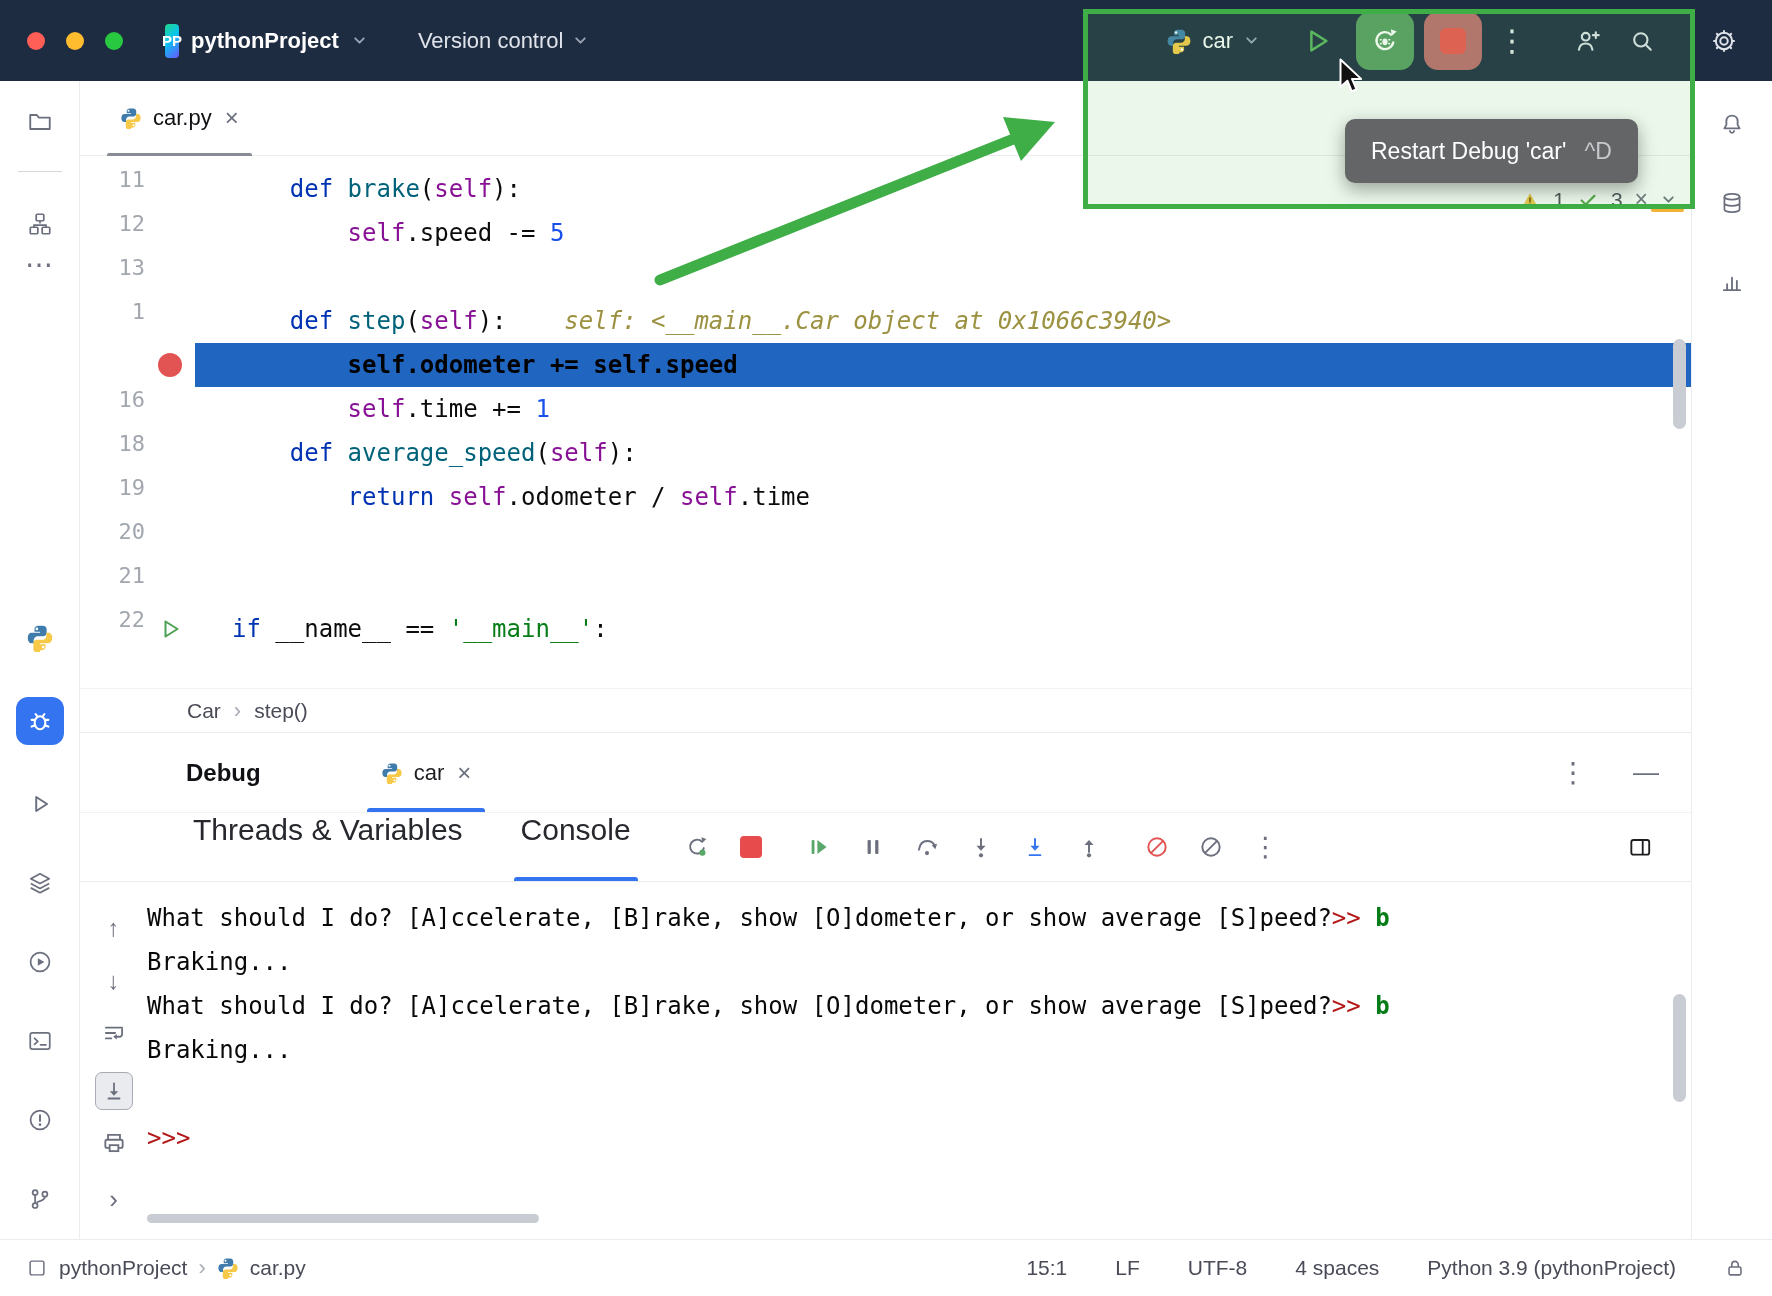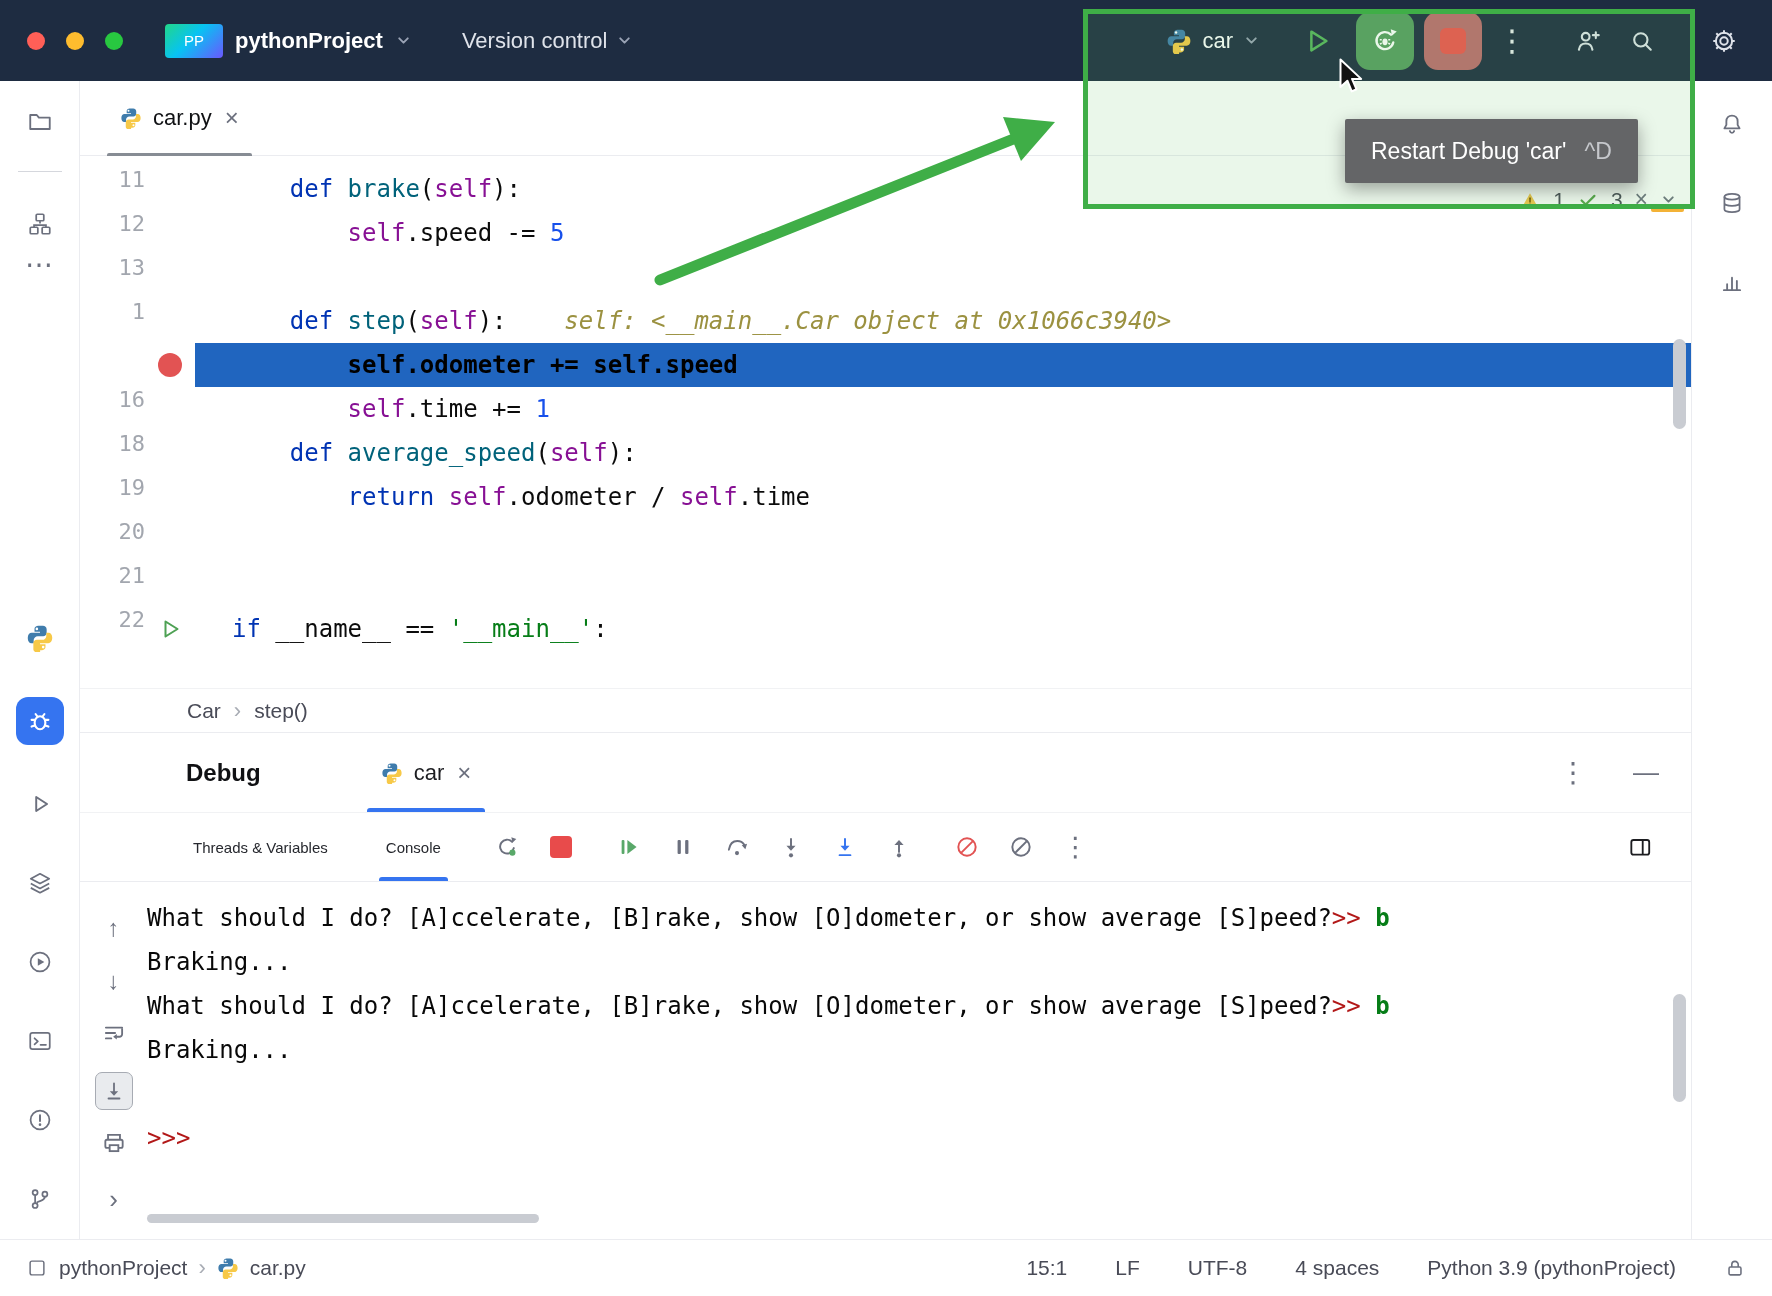--- a/index.html
+++ b/index.html
@@ -6,21 +6,21 @@
   html,body{width:1772px;height:1296px}
   body{font-family:"Liberation Sans",sans-serif;background:#fff;color:#1c1d21;overflow:hidden;position:relative}
   .app{width:100%;height:100%;display:flex;flex-direction:column}
 
   
   .titlebar{height:81px;background:#1e2c41;display:flex;align-items:center;padding:0 26px 0 27px;flex:none;color:#fff}
   .traffic{display:flex;gap:21px;align-items:center}
   .tl{width:18px;height:18px;border-radius:50%;display:inline-block}
   .tl-close{background:#ff5f57}.tl-min{background:#febc2e}.tl-zoom{background:#28c840}
   .proj-widget{display:flex;align-items:center;gap:12px;margin-left:42px;cursor:default}
-  .pp-badge{width:58px;height:34px;border-radius:4px;background:linear-gradient(135deg,#21d789,#07c3f2 45%,#6b57ff);display:flex;align-items:center;justify-content:center;font-size:15px;font-weight:400;color:#fff}
+  .pp-badge{width:14px;height:34px;border-radius:4px;background:linear-gradient(135deg,#21d789,#07c3f2 45%,#6b57ff);display:flex;align-items:center;justify-content:center;font-size:15px;font-weight:700;color:#fff}
   .proj-name{font-size:22px;font-weight:600}
   .menu-item{display:flex;align-items:center;gap:9px;margin-left:50px;font-size:22px;color:#dfe3ea}
   .chev-dark{color:#9aa3b5}
   .tb-right{margin-left:auto;display:flex;align-items:center;gap:10px}
   .run-config{display:flex;align-items:center;gap:10px;font-size:22px;margin-right:18px}
   .tb-btn{width:58px;height:58px;border-radius:14px;display:flex;align-items:center;justify-content:center;background:transparent;border:none;cursor:pointer}
   .tb-btn.restart{background:#579c60}
   .tb-btn.stop-btn{background:#bd6a6e}
   .stop-ic{width:26px;height:26px;border-radius:6px;background:#f0524d}
   .kebab{font-size:30px;color:#e8eaee;line-height:1}
@@ -78,21 +78,21 @@
   
   .dbg-head{height:79px;flex:none;display:flex;align-items:center;padding-left:106px;padding-right:32px}
   .dbg-title{font-size:24px;font-weight:700;color:#101114}
   .dbg-tab{margin-left:106px;height:100%;display:flex;align-items:center;gap:11px;position:relative;font-size:22px;padding:0 14px;cursor:pointer}
   .dbg-tab::after{content:"";position:absolute;left:0;right:0;bottom:0;height:4px;background:#3574f0;border-radius:3px 3px 0 0}
   .dbg-actions{margin-left:auto;display:flex;align-items:center;gap:46px;color:#6c707e}
   .dbg-actions .kebab{color:#6c707e;font-size:28px}
   .minim{font-size:26px;color:#6c707e}
 
   .dbg-tools{height:70px;flex:none;border-top:1px solid #f1f2f4;border-bottom:1px solid #ebecf0;display:flex;align-items:stretch;padding-left:106px}
-  .view-tab{display:flex;align-items:center;font-size:15px;color:#26282e;position:relative;padding:0 7px;cursor:pointer}
+  .view-tab{display:flex;align-items:flex-start;font-size:30px;color:#26282e;position:relative;padding:0 7px;cursor:pointer}
   .view-tab + .view-tab{margin-left:44px}
   .view-tab.active::after{content:"";position:absolute;left:0;right:0;bottom:0;height:4px;background:#3574f0;border-radius:3px 3px 0 0}
   .dt-icons{display:flex;align-items:center;gap:27px;margin-left:46px;color:#6c707e}
   .dt-btn{width:27px;height:27px;display:flex;align-items:center;justify-content:center;cursor:pointer}
   .sp-l{margin-left:14px}
   .stop-sq{width:22px;height:22px;border-radius:4px;background:#e84b4b}
   .dt-kebab{font-size:27px;color:#6c707e}
   .dt-right{margin-left:auto;margin-right:38px;display:flex;align-items:center}
 
   
@@ -108,21 +108,21 @@
   .con-hscroll{position:absolute;left:67px;bottom:16px;width:392px;height:9px;background:#c9ccd2;border-radius:5px}
 
   
   .statusbar{height:57px;flex:none;border-top:1px solid #ebecf0;display:flex;align-items:center;padding:0 26px;font-size:21px;color:#494b57}
   .sb-left{display:flex;align-items:center;gap:11px}
   .sb-right{margin-left:auto;display:flex;align-items:center;gap:48px}
   .sb-item{cursor:pointer}
 
   
   .anno-box{position:absolute;left:1083px;top:9px;width:612px;height:200px;border:5px solid #3fae47;background:rgba(104,195,108,.14);z-index:40;pointer-events:none}
-  .tooltip{position:absolute;left:1345px;top:119px;height:64px;z-index:50;background:#646567;border-radius:2px;display:flex;align-items:center;padding:0 26px;gap:18px;color:#fff;font-size:23px;box-shadow:0 6px 18px rgba(0,0,0,.35);pointer-events:none;white-space:nowrap}
+  .tooltip{position:absolute;left:1345px;top:119px;height:64px;z-index:50;background:#646567;border-radius:10px;display:flex;align-items:center;padding:0 26px;gap:18px;color:#fff;font-size:23px;box-shadow:0 6px 18px rgba(0,0,0,.35);pointer-events:none;white-space:nowrap}
   .tooltip .sc{color:#c6c8cc}
   .anno-arrow{position:absolute;left:600px;top:100px;z-index:45;pointer-events:none}
   .cursor{position:absolute;left:1338px;top:58px;z-index:60;pointer-events:none}
 </style>
 </head>
 <body>
 
 <svg width="0" height="0" style="position:absolute">
   <defs>
     <symbol id="py" viewBox="0 0 24 24">

